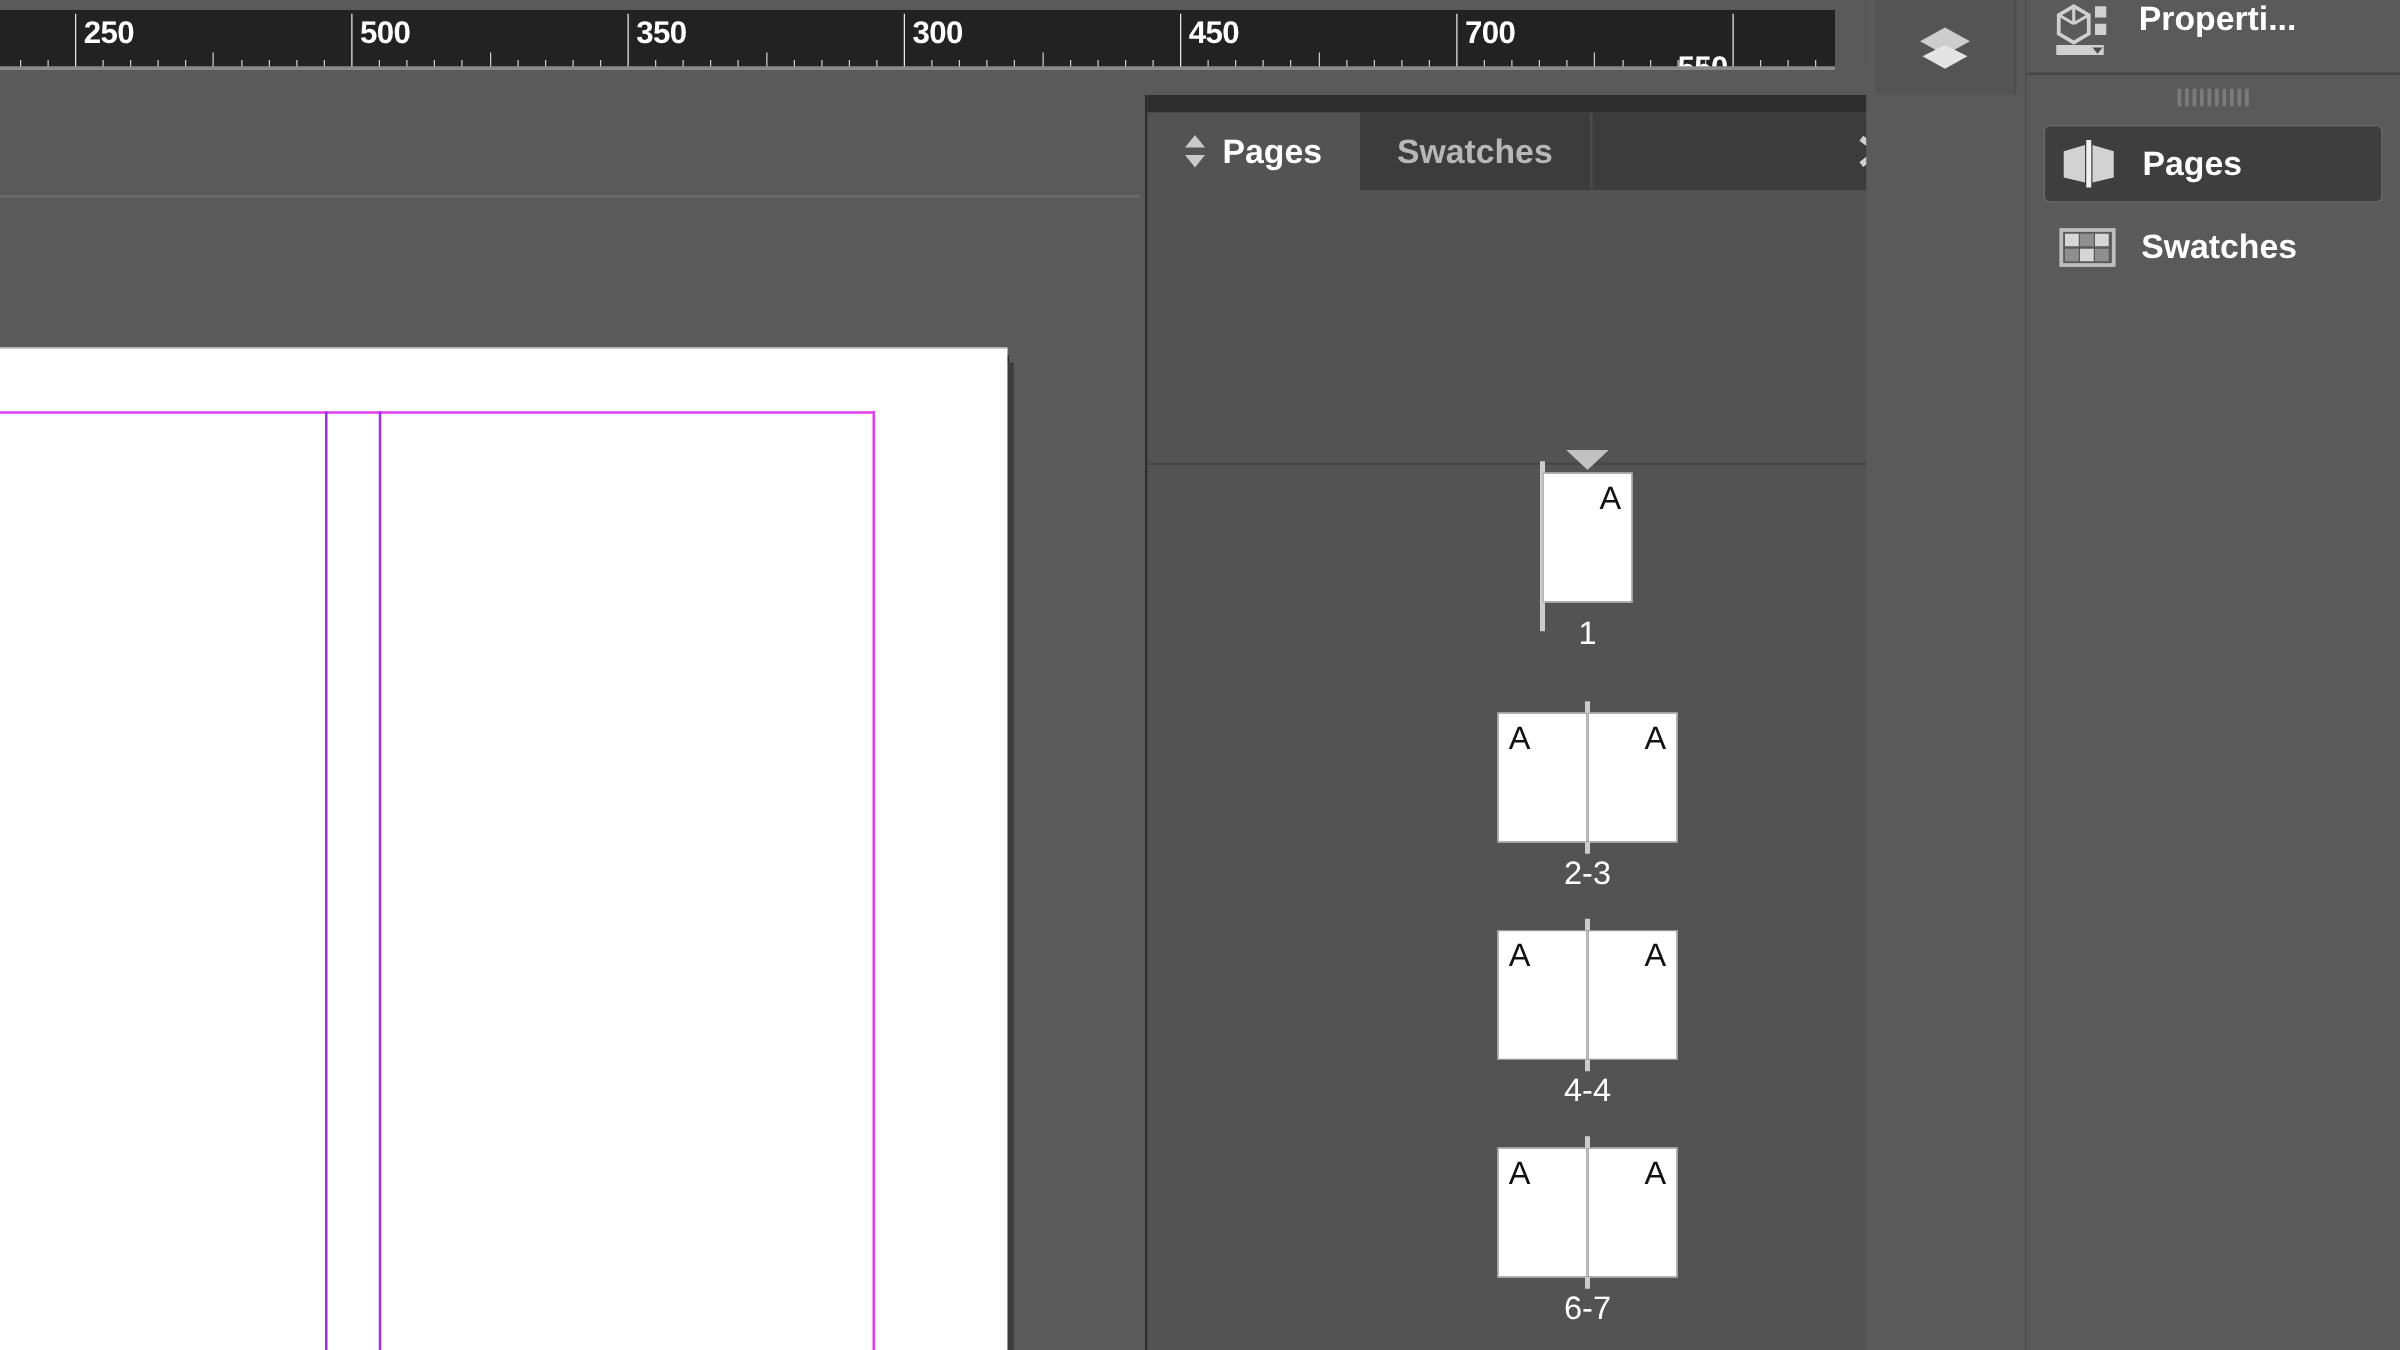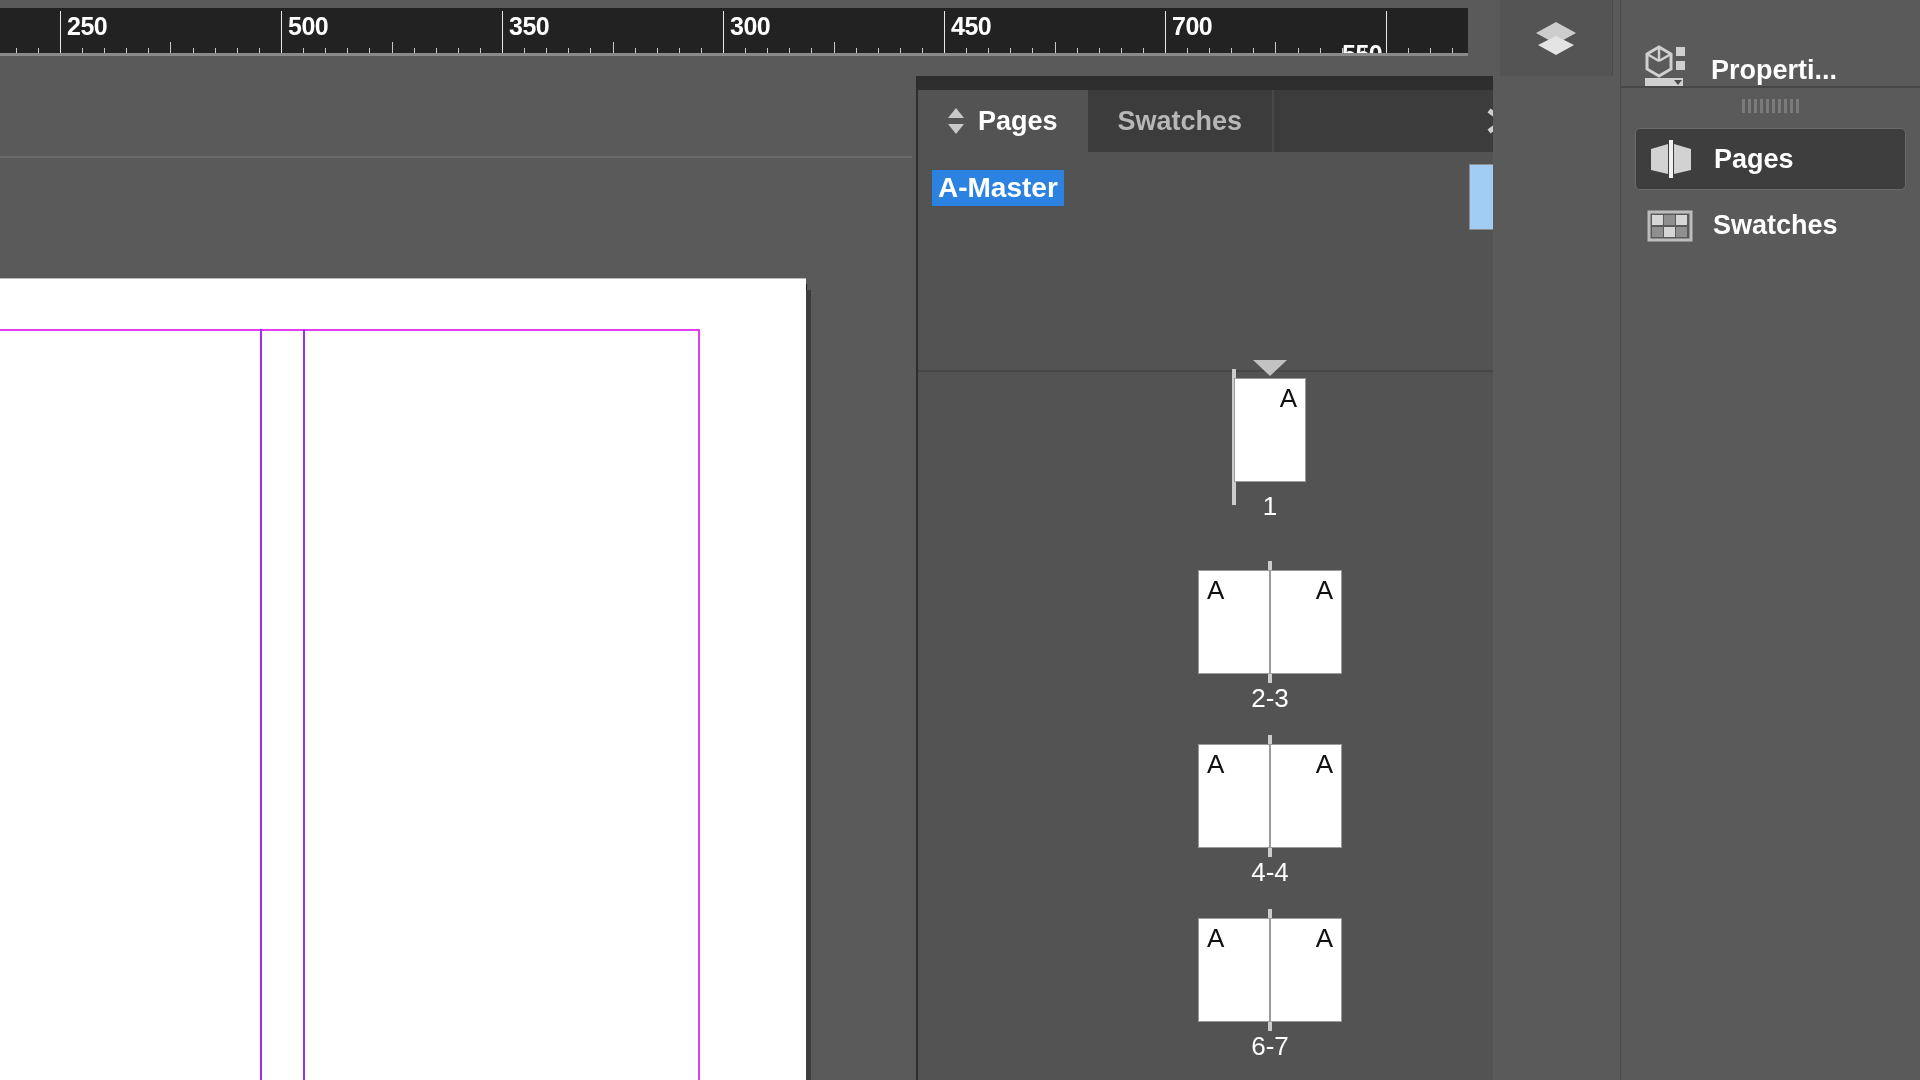--- a/index.html
+++ b/index.html
@@ -187,22 +187,22 @@
     background:#545454;
     display:flex; align-items:center; justify-content:center;
     border-right:1px solid #4a4a4a;
   }
   .dock {
     position:absolute; left:1620px; top:0; width:300px; height:1080px;
     background:#5a5a5a;
     border-left:1px solid #4a4a4a;
   }
   .dock-properties {
-    position:relative; height:88px;
-    display:flex; align-items:flex-end; gap:18px; padding-left:22px;
+    position:relative; height:60px;
+    display:flex; align-items:flex-start; gap:18px; padding-left:22px;
     border-bottom:2px solid #474747;
   }
   .dock-properties .dlabel { font-size:27px; font-weight:700; color:#ffffff; }
   .dock-grip {
     height:36px; display:flex; align-items:center; justify-content:center;
     gap:3px;
   }
   .dock-grip span { display:block; width:3px; height:14px; background:#7b7b7b; }
   .dock-item {
     margin:4px 14px; height:62px; border-radius:5px;
@@ -343,27 +343,20 @@
             <span></span>
             <span></span>
             <span></span>
         </span>
       </div>
     </div>
 
     <div class="panel-body">
 
       <div class="master-list">
-        <div class="master-row" style="top:0;">
-          <span class="master-name selected" style="top:18px;">A-Master</span>
-          <span class="master-thumb-wrap" style="top:12px;">
-            <span class="mthumb blue"></span>
-            <span class="mthumb blue"></span>
-          </span>
-        </div>
       </div>
 
       <div class="master-divider"></div>
 
       <div class="spreads" id="spread-list">
           <div class="spread" style="top: 6px;">
             <div class="spine" style="height: 136px; top: -9px; left: calc(50% - 38px);"></div>
             <div class="section-marker" style="top: -18px; left: calc(50% - 17px);"></div>
             <div class="thumbs" style="margin-left: 0px;">
               <div class="pg" style="width: 72px; height: 104px;">

